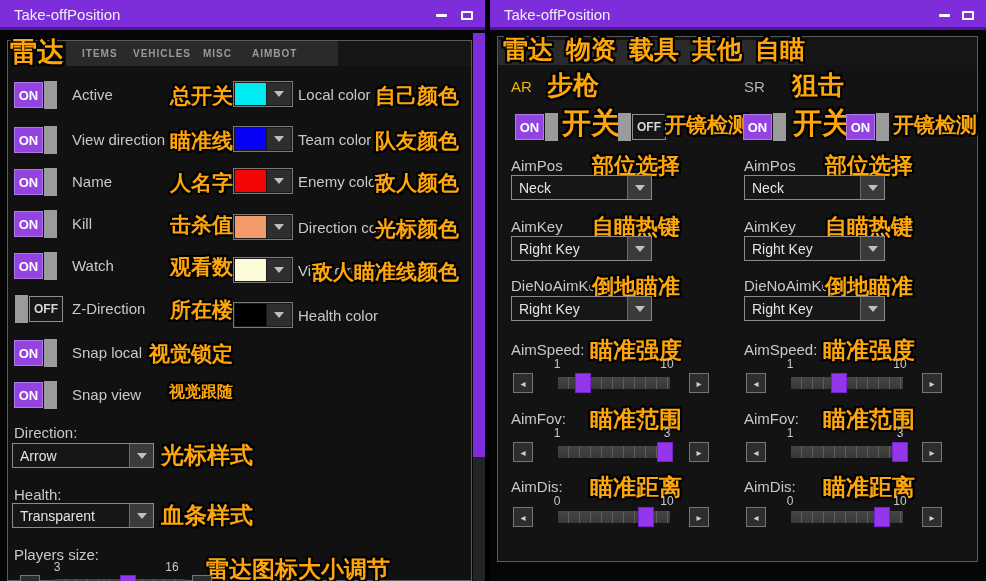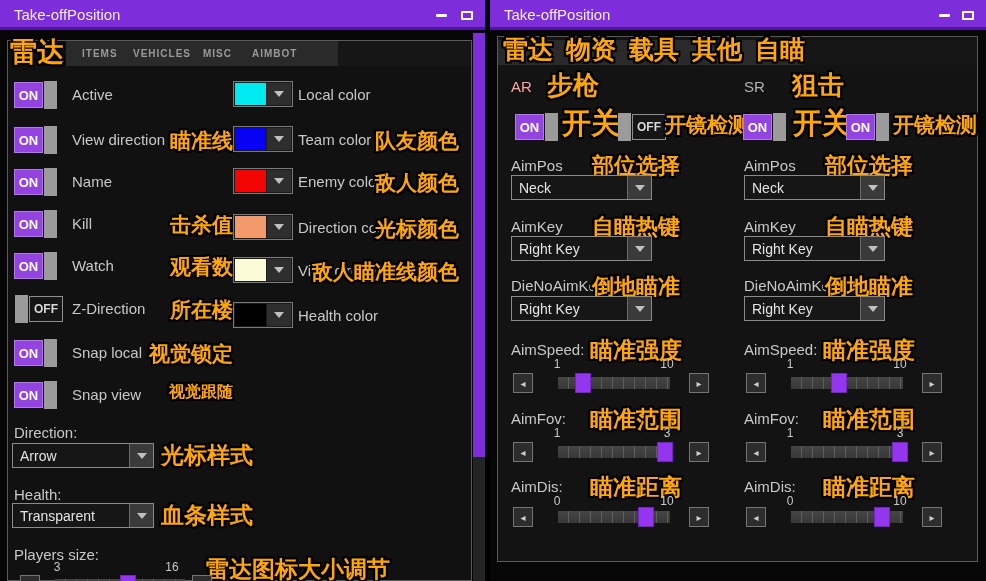--- a/index.html
+++ b/index.html
@@ -71,35 +71,37 @@
       <span class="etab" style="left:244px;">AIMBOT</span>
     </div>
     <div class="ann" style="left:10px;top:34px;font-size:27px;">雷达</div>
 
     <div style="position:absolute;left:0;top:81px;width:240px;height:28px;">
       <div class="toggle" style="left:14px;">
           <span class="t-box">ON</span>
           <span class="t-handle"></span>
         </div>
       <span class="lbl" style="left:72px;top:5px;">Active</span>
+      <div class="ann" style="left:95px;top:1px;width:138px;text-align:right;font-size:21px;">总开关</div>
     </div>
     <div style="position:absolute;left:0;top:126px;width:240px;height:28px;">
       <div class="toggle" style="left:14px;">
           <span class="t-box">ON</span>
           <span class="t-handle"></span>
         </div>
       <span class="lbl" style="left:72px;top:5px;">View direction</span>
       <div class="ann" style="left:95px;top:1px;width:138px;text-align:right;font-size:21px;">瞄准线</div>
     </div>
     <div style="position:absolute;left:0;top:168px;width:240px;height:28px;">
       <div class="toggle" style="left:14px;">
           <span class="t-box">ON</span>
           <span class="t-handle"></span>
         </div>
       <span class="lbl" style="left:72px;top:5px;">Name</span>
+      <div class="ann" style="left:95px;top:1px;width:138px;text-align:right;font-size:21px;">人名字</div>
     </div>
     <div style="position:absolute;left:0;top:210px;width:240px;height:28px;">
       <div class="toggle" style="left:14px;">
           <span class="t-box">ON</span>
           <span class="t-handle"></span>
         </div>
       <span class="lbl" style="left:72px;top:5px;">Kill</span>
       <div class="ann" style="left:95px;top:1px;width:138px;text-align:right;font-size:21px;">击杀值</div>
     </div>
     <div style="position:absolute;left:0;top:252px;width:240px;height:28px;">
@@ -136,20 +138,21 @@
     </div>
 
     <div style="position:absolute;left:0;top:81px;width:485px;height:28px;">
       <div class="cwidget" style="left:233px;">
           <span class="swatch" style="background-color: rgb(0, 234, 242);"></span>
           <span class="cw-btn">
             <i class="car"></i>
           </span>
         </div>
       <span class="lbl" style="left:298px;top:5px;">Local color</span>
+      <div class="ann" style="right:26px;top:1px;font-size:21px;">自己颜色</div>
     </div>
     <div style="position:absolute;left:0;top:126px;width:485px;height:28px;">
       <div class="cwidget" style="left:233px;">
           <span class="swatch" style="background-color: rgb(7, 2, 245);"></span>
           <span class="cw-btn">
             <i class="car"></i>
           </span>
         </div>
       <span class="lbl" style="left:298px;top:5px;">Team color</span>
       <div class="ann" style="right:26px;top:1px;font-size:21px;">队友颜色</div>
@@ -247,21 +250,21 @@
     </div>
     <div style="position:absolute;left:13px;top:33px;display:flex;gap:13px;">
       <span class="ann" style="position:static;font-size:25px;">雷达</span>
       <span class="ann" style="position:static;font-size:25px;">物资</span>
       <span class="ann" style="position:static;font-size:25px;">载具</span>
       <span class="ann" style="position:static;font-size:25px;">其他</span>
       <span class="ann" style="position:static;font-size:25px;">自瞄</span>
     </div>
 
     <div style="position:absolute;left:15px;top:0;width:230px;height:581px;">
-      <span class="lbl" style="left:6px;top:78px;color:#fca5a5;">AR</span>
+      <span class="lbl" style="left:6px;top:78px;color:#eab308;">AR</span>
       <div class="ann" style="left:42px;top:68px;font-size:26px;">步枪</div>
 
       <div class="toggle" style="left:10px;top:113px;">
           <span class="t-box">ON</span>
           <span class="t-handle"></span>
         </div>
       <div class="ann" style="left:57px;top:104px;font-size:29px;">开关</div>
       <div class="toggle" style="left:112px;top:113px;">
           <span class="t-handle"></span>
           <span class="t-box offbox">OFF</span>

